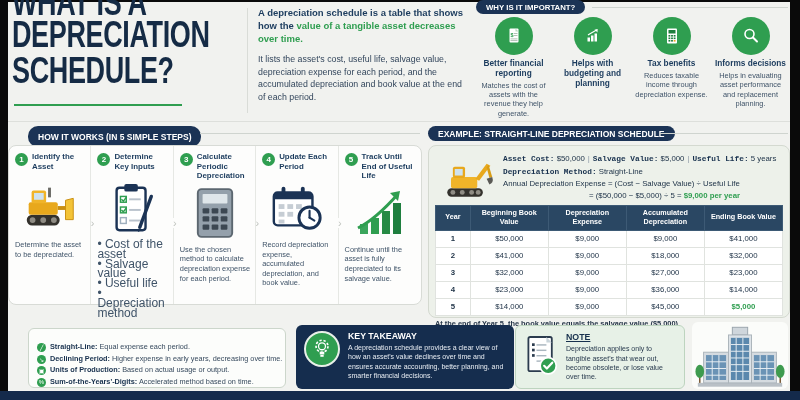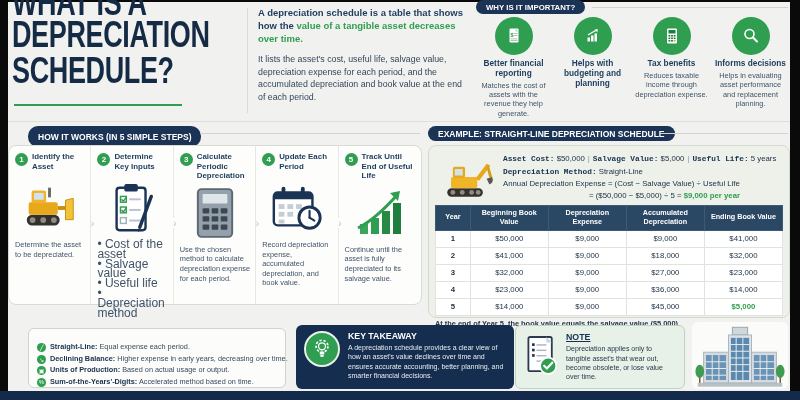--- a/index.html
+++ b/index.html
@@ -390,21 +390,21 @@
     <div id="table-caption">At the end of Year 5, the book value equals the salvage value ($5,000).</div>
   </div>
 
   <div id="methods-panel">
     <div class="method-item">
         <span class="method-circle">╱</span>
         <span class="method-text"><span class="method-name">Straight-Line:</span> <span>Equal expense each period.</span></span>
       </div>
     <div class="method-item">
         <span class="method-circle">↘</span>
-        <span class="method-text"><span class="method-name">Declining Balance:</span> <span>Higher expense in early years, decreasing over time.</span></span>
+        <span class="method-text"><span class="method-name">Declining Period:</span> <span>Higher expense in early years, decreasing over time.</span></span>
       </div>
     <div class="method-item">
         <span class="method-circle">▣</span>
         <span class="method-text"><span class="method-name">Units of Production:</span> <span>Based on actual usage or output.</span></span>
       </div>
     <div class="method-item">
         <span class="method-circle">%</span>
         <span class="method-text"><span class="method-name">Sum-of-the-Years'-Digits:</span> <span>Accelerated method based on time.</span></span>
       </div>
   </div>

